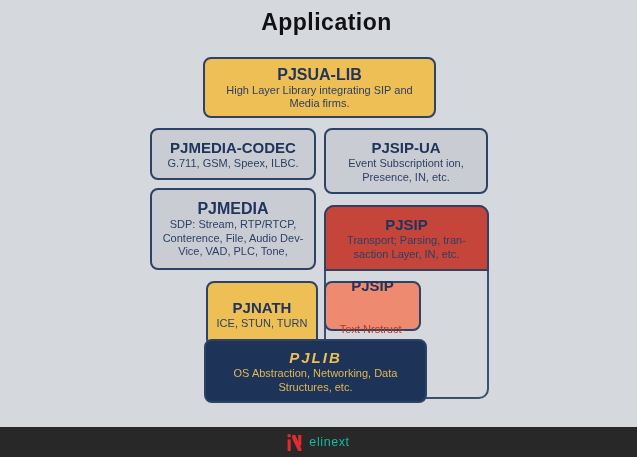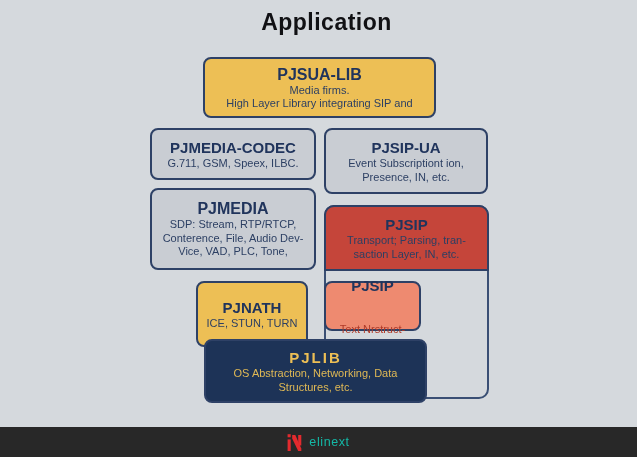--- a/index.html
+++ b/index.html
@@ -35,21 +35,21 @@
   .box-line{
     font-size:11px;
     color:#2c3f63;
     line-height:13.5px;
   }
   .yellow{background:#edbf55;}
   .gray{background:#c9cdd3;}
   .red{background:#c5453a;border-radius:10px 10px 0 0;}
   .salmon{background:#ee8a70;}
   .navyfill{background:#1d3357;}
-  .navyfill .box-title{color:#edbf55;letter-spacing:2px;}
+  .navyfill .box-title{color:#edbf55;letter-spacing:2px;font-style:italic;}
   .navyfill .box-line{color:#e0b955;}
   .salmon .box-line{color:#b03a28;margin-top:28px;}
   .outline-container{
     position:absolute;
     box-sizing:border-box;
     border:2px solid #3a4f74;
     border-radius:10px;
     background:transparent;
     z-index:1;
   }
@@ -68,22 +68,22 @@
 </style>
 </head>
 <body>
 
 <div class="stage">
 
   <div class="page-title">Application</div>
 
   <div class="box yellow" style="left:203px;top:57px;width:233px;height:61px">
     <div class="box-title big-title">PJSUA-LIB</div>
+    <div class="box-line">High Layer Library integrating SIP and</div>
     <div class="box-line">Media firms.</div>
-    <div class="box-line">High Layer Library integrating SIP and</div>
   </div>
 
   <div class="box gray" style="left:150px;top:128px;width:166px;height:52px">
     <div class="box-title">PJMEDIA-CODEC</div>
     <div class="box-line">G.711, GSM, Speex, ILBC.</div>
   </div>
 
   <div class="box gray" style="left:324px;top:128px;width:164px;height:66px">
     <div class="box-title">PJSIP-UA</div>
     <div class="box-line">Event Subscriptiont ion,</div>
@@ -98,21 +98,21 @@
   </div>
 
   <div class="outline-container" style="left:324px;top:205px;width:165px;height:194px"></div>
 
   <div class="box red" style="left:324px;top:205px;width:165px;height:66px">
     <div class="box-title">PJSIP</div>
     <div class="box-line">Transport; Parsing, tran-</div>
     <div class="box-line">saction Layer, IN, etc.</div>
   </div>
 
-  <div class="box yellow" style="left:196px;top:281px;width:112px;height:66px">
+  <div class="box yellow" style="left:206px;top:281px;width:112px;height:66px">
     <div class="box-title">PJNATH</div>
     <div class="box-line">ICE, STUN, TURN</div>
   </div>
 
   <div class="box salmon" style="left:324px;top:281px;width:97px;height:50px">
     <div class="box-title">PJSIP</div>
     <div class="box-line">Text Nrstruct-</div>
   </div>
 
   <div class="box navyfill" style="left:204px;top:339px;width:223px;height:64px">

